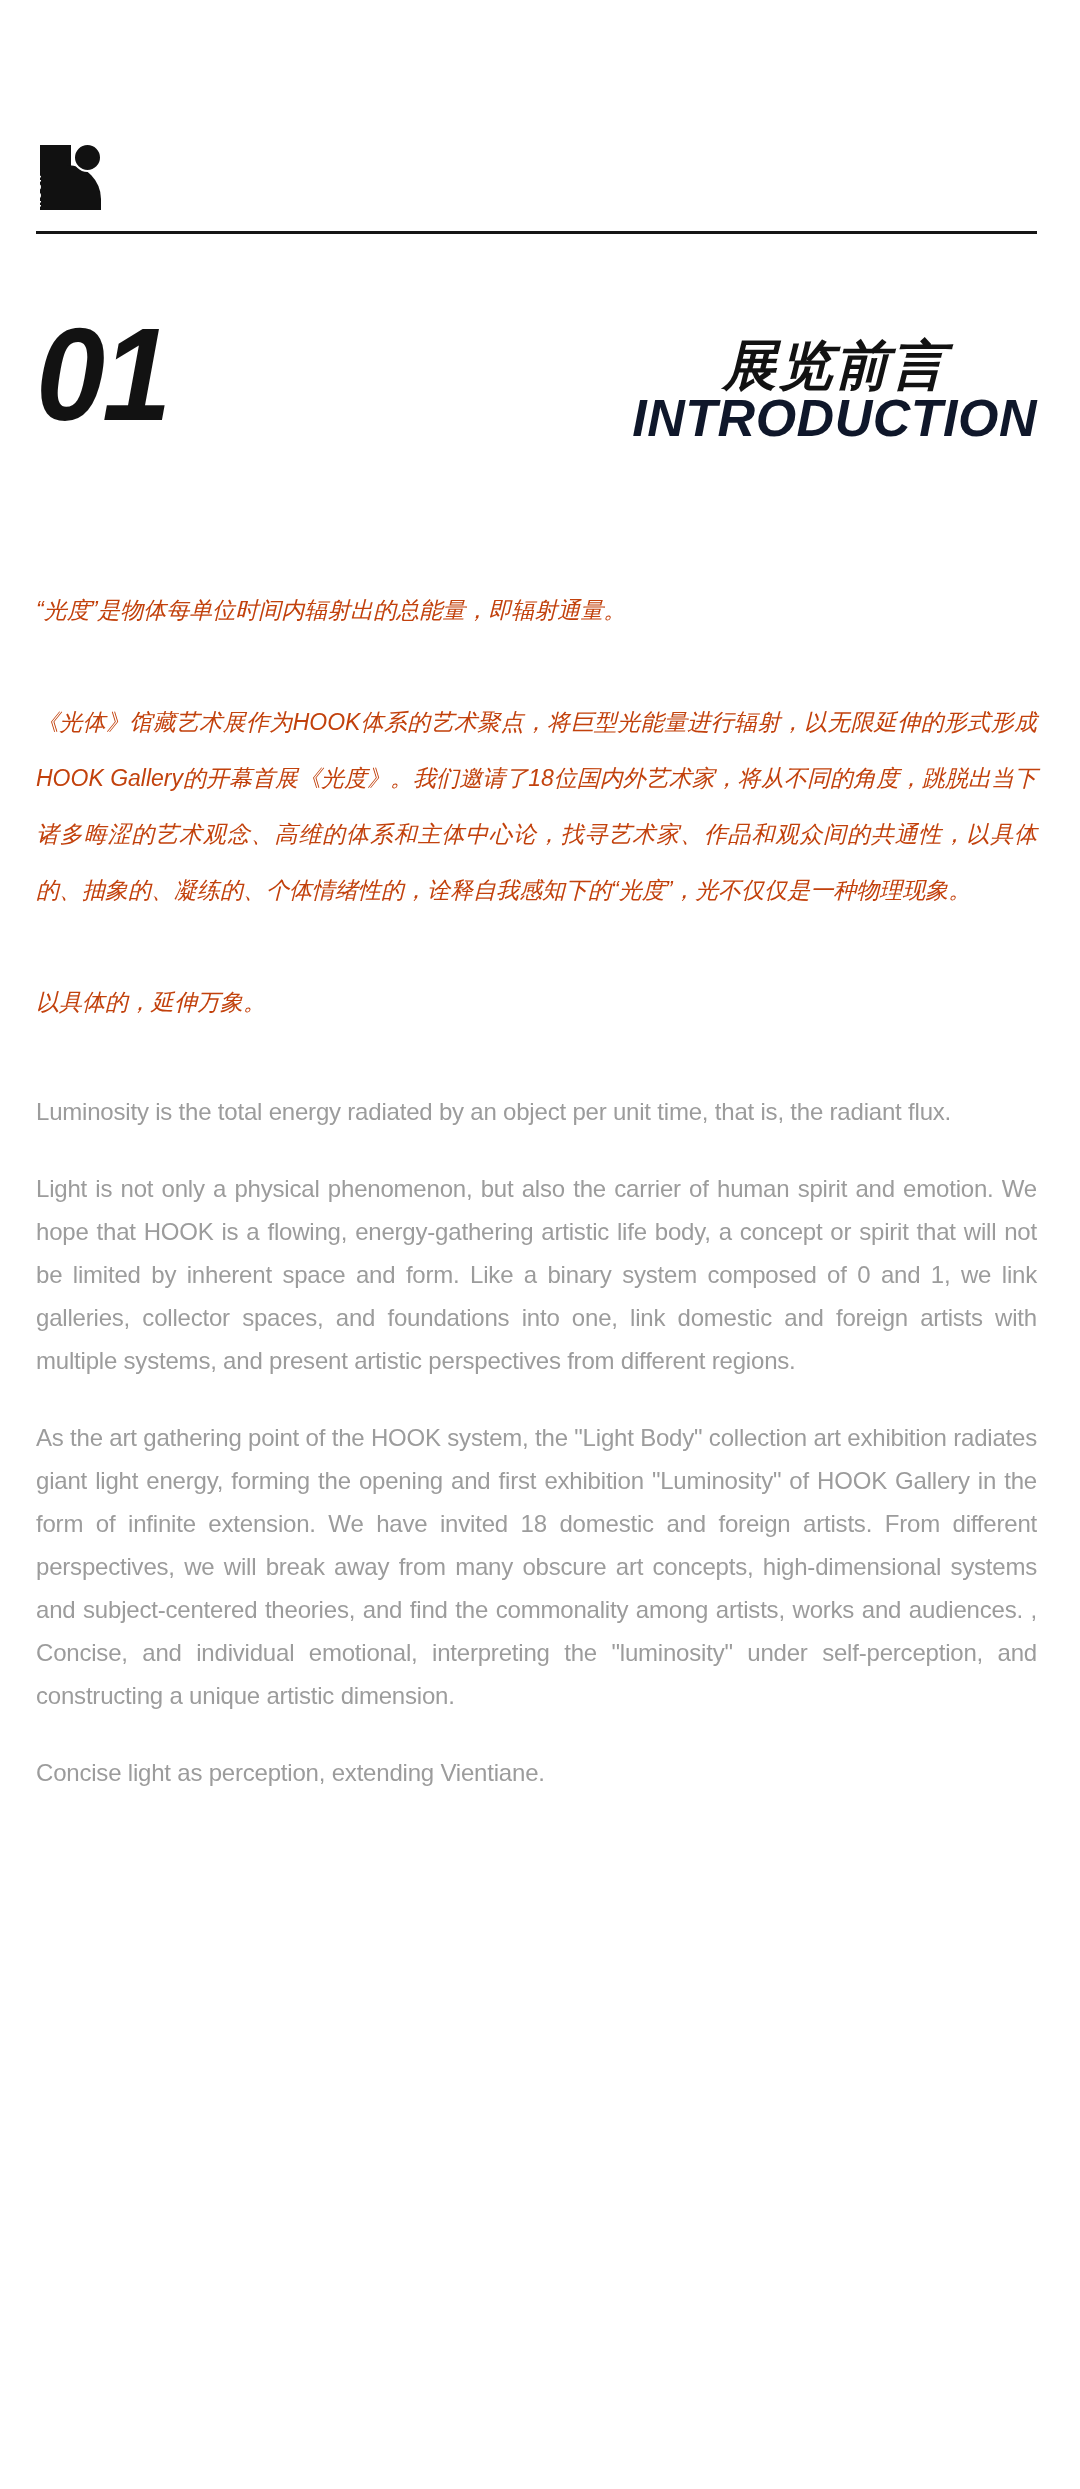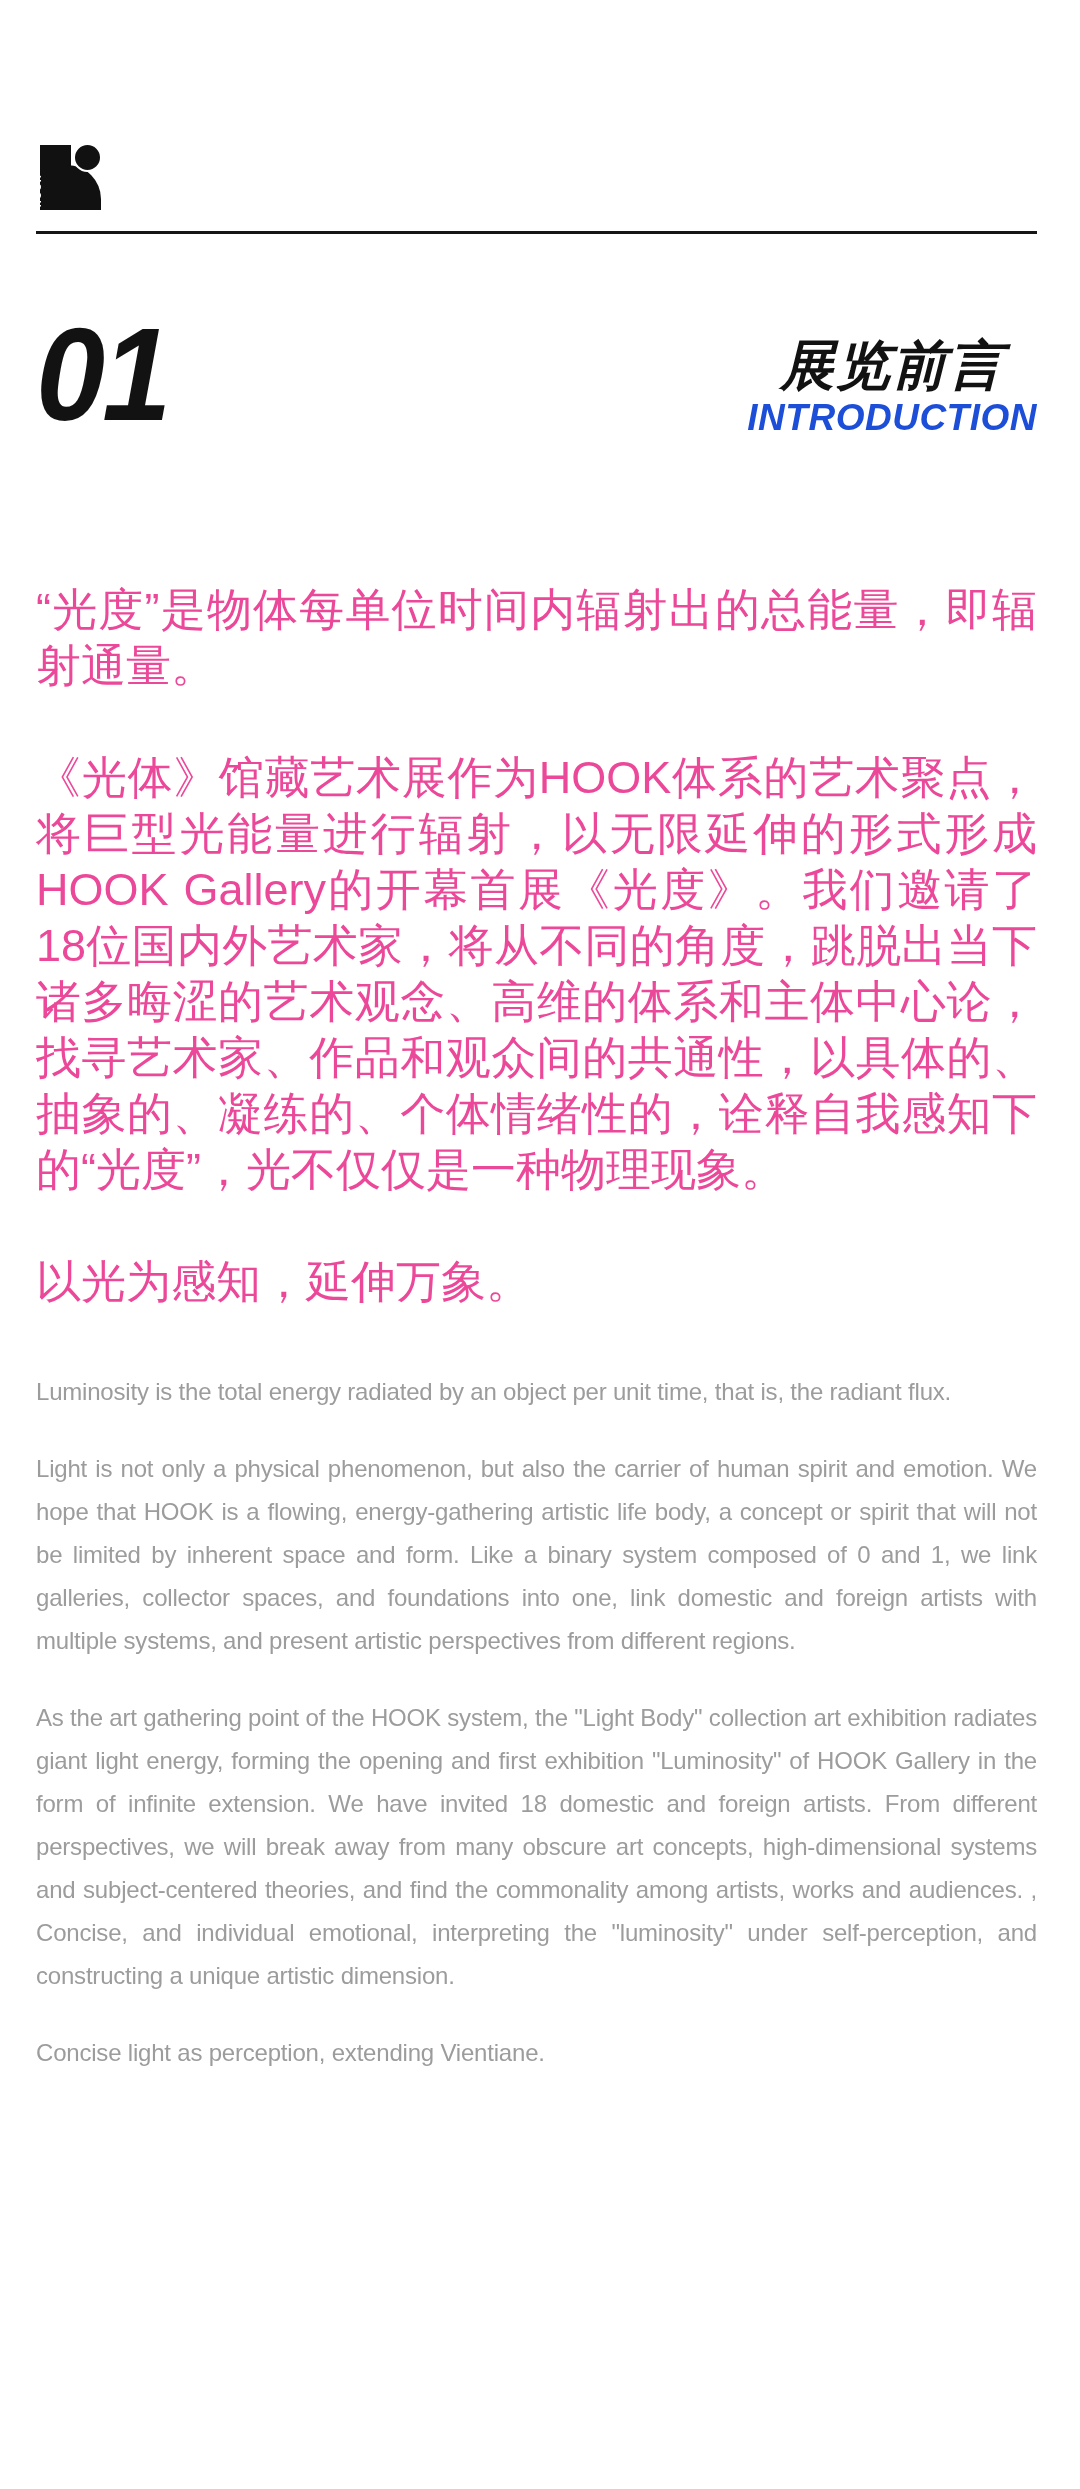--- a/index.html
+++ b/index.html
@@ -87,35 +87,36 @@
   }
   .section-titles { text-align: center; }
   .title-zh {
     font-size: 54px;
     line-height: 60px;
     font-weight: 800;
     color: #121212;
     letter-spacing: 2px;
   }
   .title-en {
-    font-size: 37px;
+    font-size: 52px;
     line-height: 46px;
     font-weight: 800;
-    color: #1d4ed8;
+    color: #0f172a;
     letter-spacing: 0.5px;
   }
 
   
   .zh-section { margin-top: 141px; }
   .zh-section p {
-    font-size: 45px;
+    font-size: 23px;
     line-height: 56px;
-    color: #ec4899;
+    color: #c2410c;
     text-align: justify;
     margin-bottom: 56px;
+    font-style: italic;
   }
   .zh-section p:last-child { margin-bottom: 0; }
 
   
   .en-section { margin-top: 60px; }
   .en-section p {
     font-size: 24px;
     line-height: 43px;
     color: #9c9c9c;
     text-align: justify;
@@ -143,21 +144,21 @@
       <div class="section-number">01</div>
       <div class="section-titles">
         <div class="title-zh">展览前言</div>
         <div class="title-en">INTRODUCTION</div>
       </div>
     </div>
 
     <div class="zh-section">
       <p>“光度”是物体每单位时间内辐射出的总能量，即辐射通量。</p>
       <p>《光体》馆藏艺术展作为HOOK体系的艺术聚点，将巨型光能量进行辐射，以无限延伸的形式形成HOOK Gallery的开幕首展《光度》。我们邀请了18位国内外艺术家，将从不同的角度，跳脱出当下诸多晦涩的艺术观念、高维的体系和主体中心论，找寻艺术家、作品和观众间的共通性，以具体的、抽象的、凝练的、个体情绪性的，诠释自我感知下的“光度”，光不仅仅是一种物理现象。</p>
-      <p>以光为感知，延伸万象。</p>
+      <p>以具体的，延伸万象。</p>
     </div>
 
     <div class="en-section">
       <p>Luminosity is the total energy radiated by an object per unit time, that is, the radiant flux.</p>
       <p>Light is not only a physical phenomenon, but also the carrier of human spirit and emotion. We hope that HOOK is a flowing, energy-gathering artistic life body, a concept or spirit that will not be limited by inherent space and form. Like a binary system composed of 0 and 1, we link galleries, collector spaces, and foundations into one, link domestic and foreign artists with multiple systems, and present artistic perspectives from different regions.</p>
       <p>As the art gathering point of the HOOK system, the "Light Body" collection art exhibition radiates giant light energy, forming the opening and first exhibition "Luminosity" of HOOK Gallery in the form of infinite extension. We have invited 18 domestic and foreign artists. From different perspectives, we will break away from many obscure art concepts, high-dimensional systems and subject-centered theories, and find the commonality among artists, works and audiences. , Concise, and individual emotional, interpreting the "luminosity" under self-perception, and constructing a unique artistic dimension.</p>
       <p>Concise light as perception, extending Vientiane.</p>
     </div>
 
   </div>

